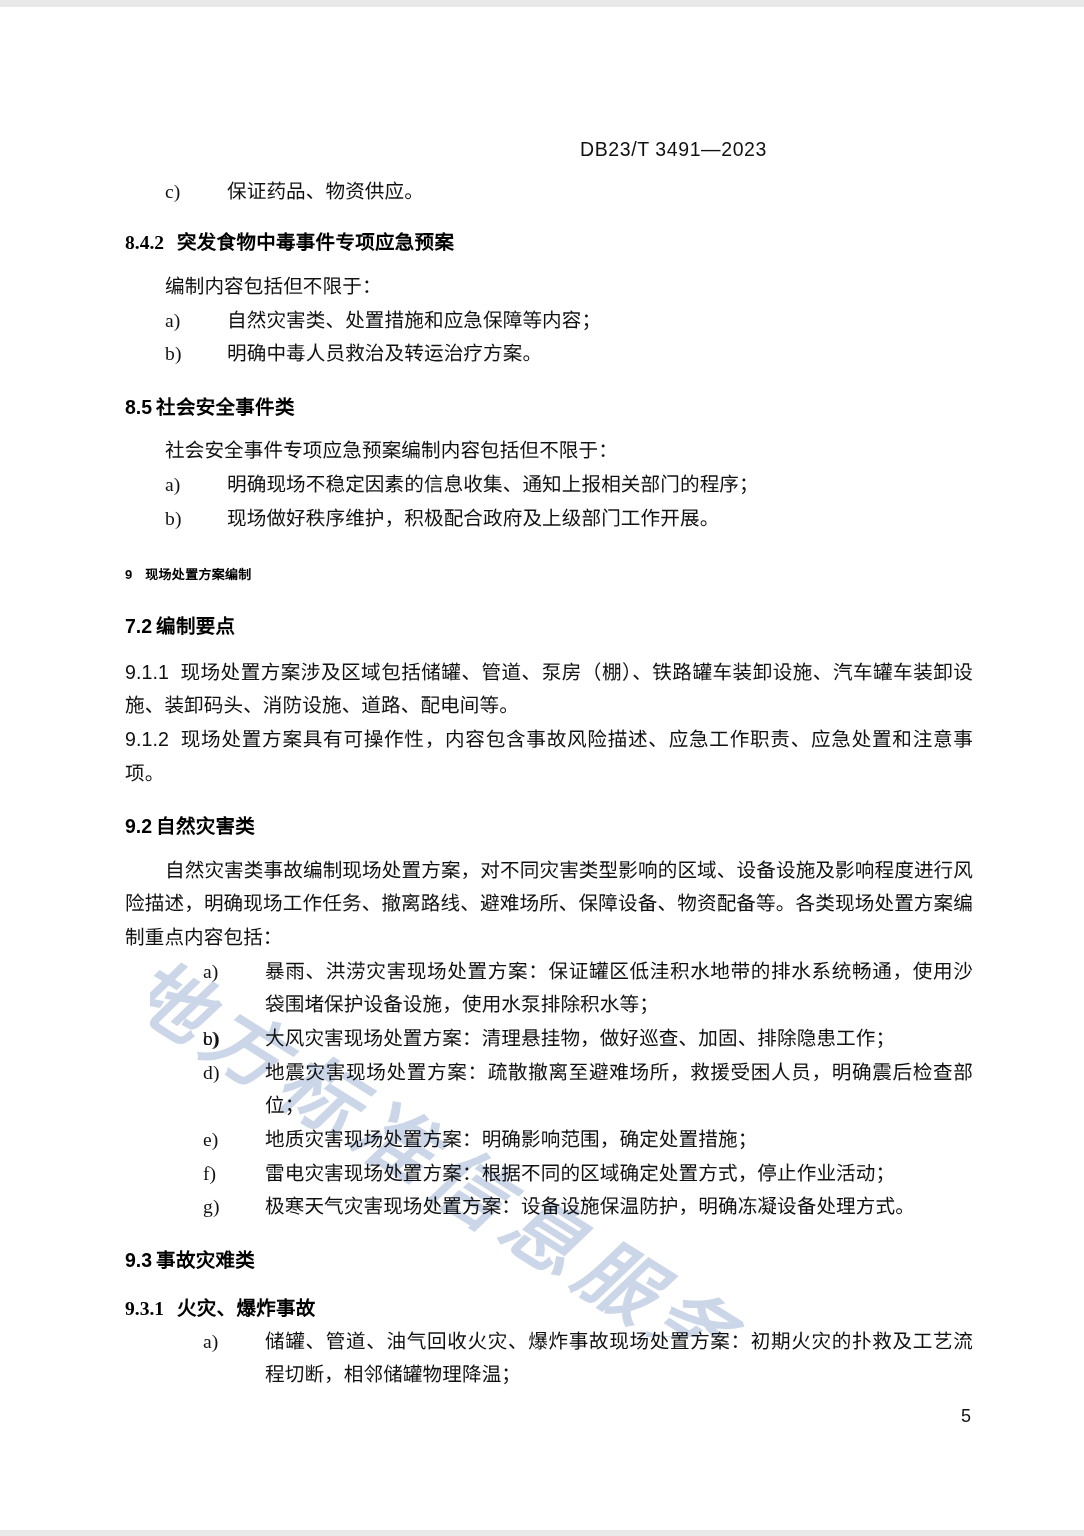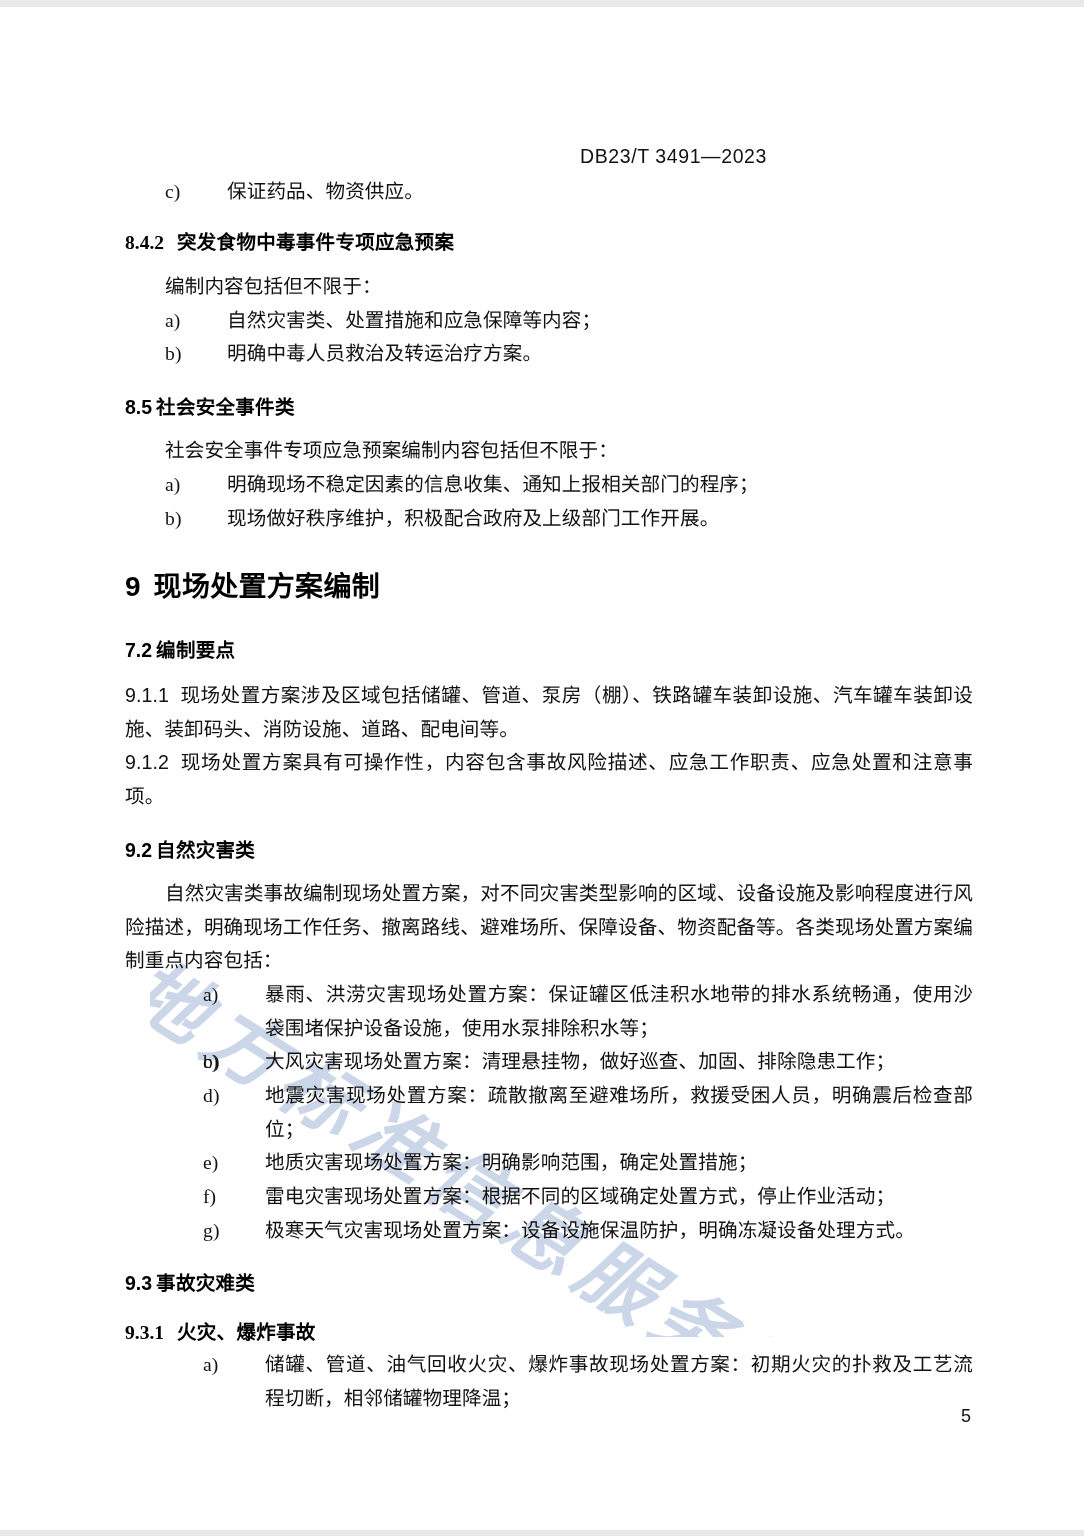--- a/index.html
+++ b/index.html
@@ -55,21 +55,21 @@
   
   .content {
     position: relative;
     z-index: 2;
     padding: 0;
   }
 
   
   .run-header {
     position: absolute;
-    top: 138px;
+    top: 131px;
     left: 0;
     width: 880px;
     padding-right: 113px;
     text-align: right;
     font-family: "Liberation Sans", "DejaVu Sans", sans-serif;
     font-size: 19.5px;
     letter-spacing: 0.6px;
     color: #111;
   }
 
@@ -80,21 +80,21 @@
     left: 125px;
     width: 848px;
   }
 
   p, div.line { margin: 0; }
 
   
   .h2 {
     font-family: "Liberation Sans", "DejaVu Sans", sans-serif;
     font-weight: 700;
-    font-size: 28px;
+    font-size: 13px;
     color: #000;
     margin: 22px 0 0 0;
     letter-spacing: 0.3px;
     line-height: 1.55;
   }
   .h2 .num { font-weight: 700; margin-right: 13px; letter-spacing: 0px;}
 
   .h3 {
     font-family: "Liberation Sans", "DejaVu Sans", sans-serif;
     font-weight: 700;

